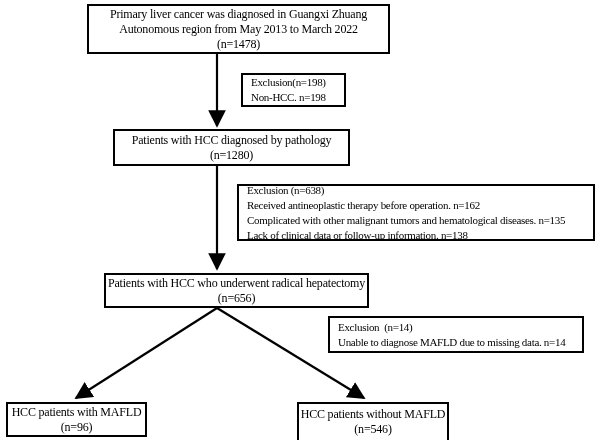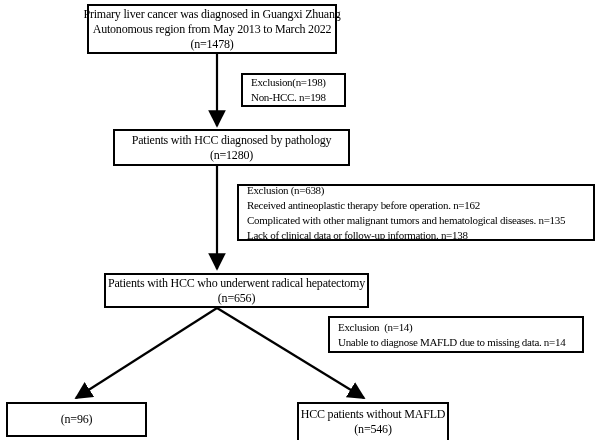--- a/index.html
+++ b/index.html
@@ -54,21 +54,21 @@
     text-align: left;
     font-size: 11px;
     letter-spacing: -0.3px;
     line-height: 15px;
     padding: 2px 6px 2px 8px;
   }
   .excl .line {
     white-space: pre;
   }
   
-  .pos-source       { left: 87px;  top: 4px;   width: 250px; height: 50px; }
+  .pos-source       { left: 87px;  top: 4px;   width: 303px; height: 50px; }
   .pos-excl1        { left: 241px; top: 73px;  width: 105px; height: 34px; }
   .pos-pathology    { left: 113px; top: 129px; width: 237px; height: 37px; }
   .pos-excl2        { left: 237px; top: 184px; width: 358px; height: 57px; }
   .pos-hepatectomy  { left: 88px;  top: 273px; width: 265px; height: 35px; margin-left: 16px; }
   .pos-excl3        { left: 328px; top: 316px; width: 256px; height: 37px; }
   .pos-with-mafld   { left: 6px;   top: 402px; width: 141px; height: 35px; }
   .pos-without-mafld{ left: 297px; top: 402px; width: 152px; height: 40px; }
 </style>
 </head>
 <body>
@@ -114,20 +114,21 @@
     <div class="line">Patients with HCC who underwent radical hepatectomy</div>
     <div class="line">(n=656)</div>
   </div>
 
   <div class="box excl pos-excl3">
     <div class="line">Exclusion  (n=14)</div>
     <div class="line">Unable to diagnose MAFLD due to missing data. n=14</div>
   </div>
 
   <div class="box main pos-with-mafld">
+    <div class="line">HCC patients with MAFLD</div>
     <div class="line">(n=96)</div>
   </div>
 
   <div class="box main pos-without-mafld">
     <div class="line">HCC patients without MAFLD</div>
     <div class="line">(n=546)</div>
   </div>
 
 </div>
 

